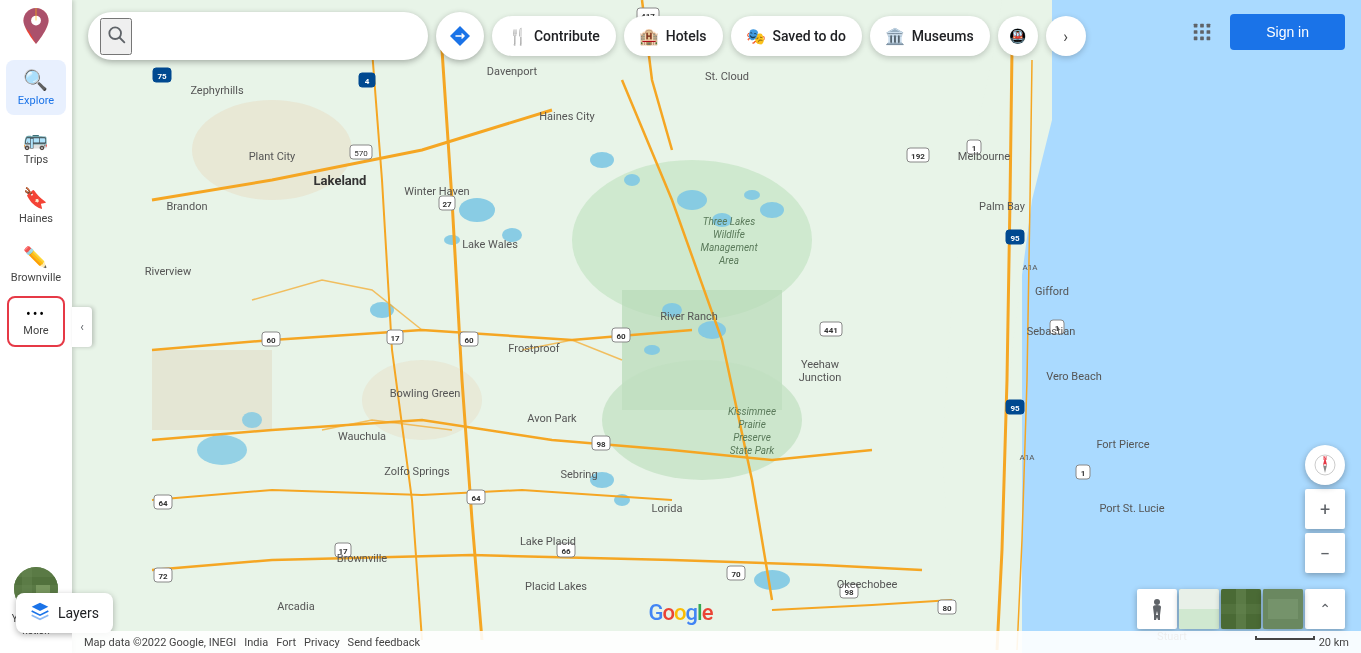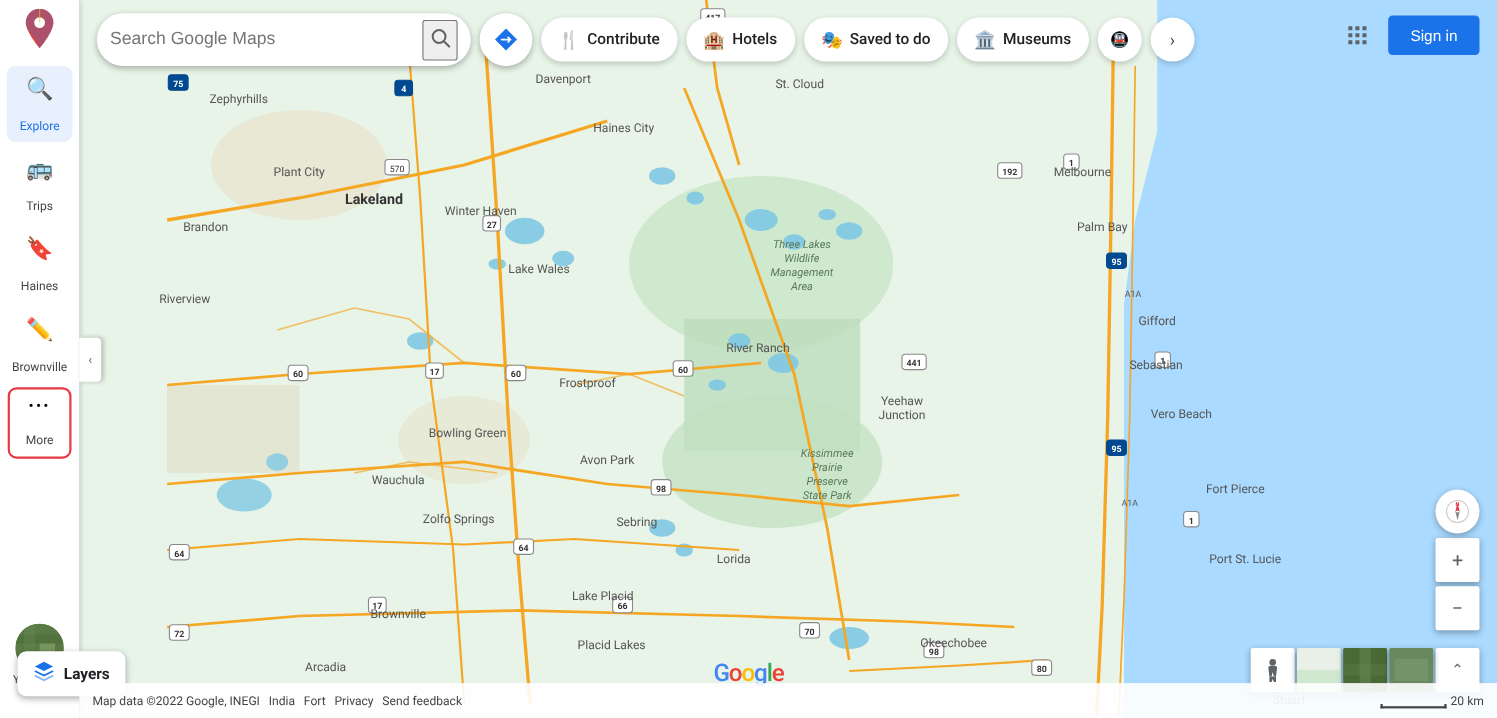--- a/index.html
+++ b/index.html
@@ -24,21 +24,21 @@
       align-items: center;
       justify-content: center;
       width: 60px;
       padding: 8px 4px;
       border-radius: 8px;
       cursor: pointer;
       margin-bottom: 4px;
     }
     .sidebar-item.active { background: #e8f0fe; }
     .sidebar-item .icon { font-size: 20px; margin-bottom: 2px; }
-    .sidebar-item .label { font-size: 11px; color: #444; text-align: center; margin-top: 14px; }
+    .sidebar-item .label { font-size: 11px; color: #444; text-align: center; }
     .sidebar-item.active .label { color: #1a73e8; }
     .sidebar-item.more-item {
       border: 2px solid #e63946;
       width: 58px;
     }
     .sidebar-avatar {
       display: flex;
       flex-direction: column;
       align-items: center;
       margin-top: auto;
@@ -158,21 +158,21 @@
       cursor: pointer;
       background: transparent;
       font-size: 20px;
       color: #5f6368;
     }
     .signin-btn {
       background: #1a73e8;
       color: #fff;
       border: none;
       border-radius: 4px;
-      padding: 8px 20px;
+      padding: 8px 36px;
       font-size: 14px;
       font-weight: 500;
       cursor: pointer;
       height: 36px;
     }
 
     
     #map {
       position: absolute;
       left: 72px; top: 0;
@@ -272,30 +272,30 @@
       background: #fff;
       border-radius: 8px;
       box-shadow: 0 2px 6px rgba(0,0,0,0.3);
       padding: 8px 14px;
       display: flex;
       align-items: center;
       gap: 8px;
       cursor: pointer;
       z-index: 10;
       font-size: 14px;
-      font-weight: 700;
+      font-weight: 400;
       color: #202124;
     }
     .layers-btn .layers-icon { font-size: 18px; color: #1a73e8; }
 
     
     .bottom-bar {
       position: absolute;
       bottom: 0; left: 72px; right: 0;
-      height: 32px;
+      height: 22px;
       background: rgba(255,255,255,0.9);
       display: flex;
       align-items: center;
       justify-content: space-between;
       padding: 0 12px;
       font-size: 11px;
       color: #444;
       z-index: 10;
     }
     .bottom-bar .left { display: flex; gap: 8px; align-items: center; }
@@ -570,21 +570,20 @@
     <text x="680" y="454" text-anchor="middle" font-size="10" fill="#5a7a5a" font-style="italic">State Park</text>
 
     <text x="1100" y="640" text-anchor="middle" font-size="11" fill="#555">Stuart</text>
 
   </svg>
 </div>
 
 <div id="topbar">
 
   <div class="search-box">
-    <input type="text" style="font-size: 16px; border: none; outline: none; flex: 1 1 0%; background: transparent; color: rgb(32, 33, 36);" placeholder="Search Google Maps">
     <button class="search-icon-btn">
       <svg width="20" height="20" viewBox="0 0 24 24" fill="none">
         <circle cx="11" cy="11" r="7" stroke="#5f6368" stroke-width="2.2"></circle>
         <line x1="16.5" y1="16.5" x2="22" y2="22" stroke="#5f6368" stroke-width="2.2" stroke-linecap="round"></line>
       </svg>
     </button>
   </div>
 
   <div class="directions-btn">
     <svg class="directions-icon" viewBox="0 0 24 24" fill="none">
@@ -711,18 +710,18 @@
 <div class="bottom-bar">
   <div class="left">
     <span>Map data ©2022 Google, INEGI</span>
     <a href="#">India</a>
     <a href="#">Fort</a>
     <a href="#">Privacy</a>
     <a href="#">Send feedback</a>
   </div>
   <div class="right">
 
-    <div style="display:flex;align-items:flex-end;gap:4px;">
+    <div style="display:flex;align-items:flex-start;gap:4px;">
       <div style="width:60px;height:4px;border:2px solid #444;border-top:none;"></div>
       <span>20 km</span>
     </div>
   </div>
 </div>
 
 </body></html>

